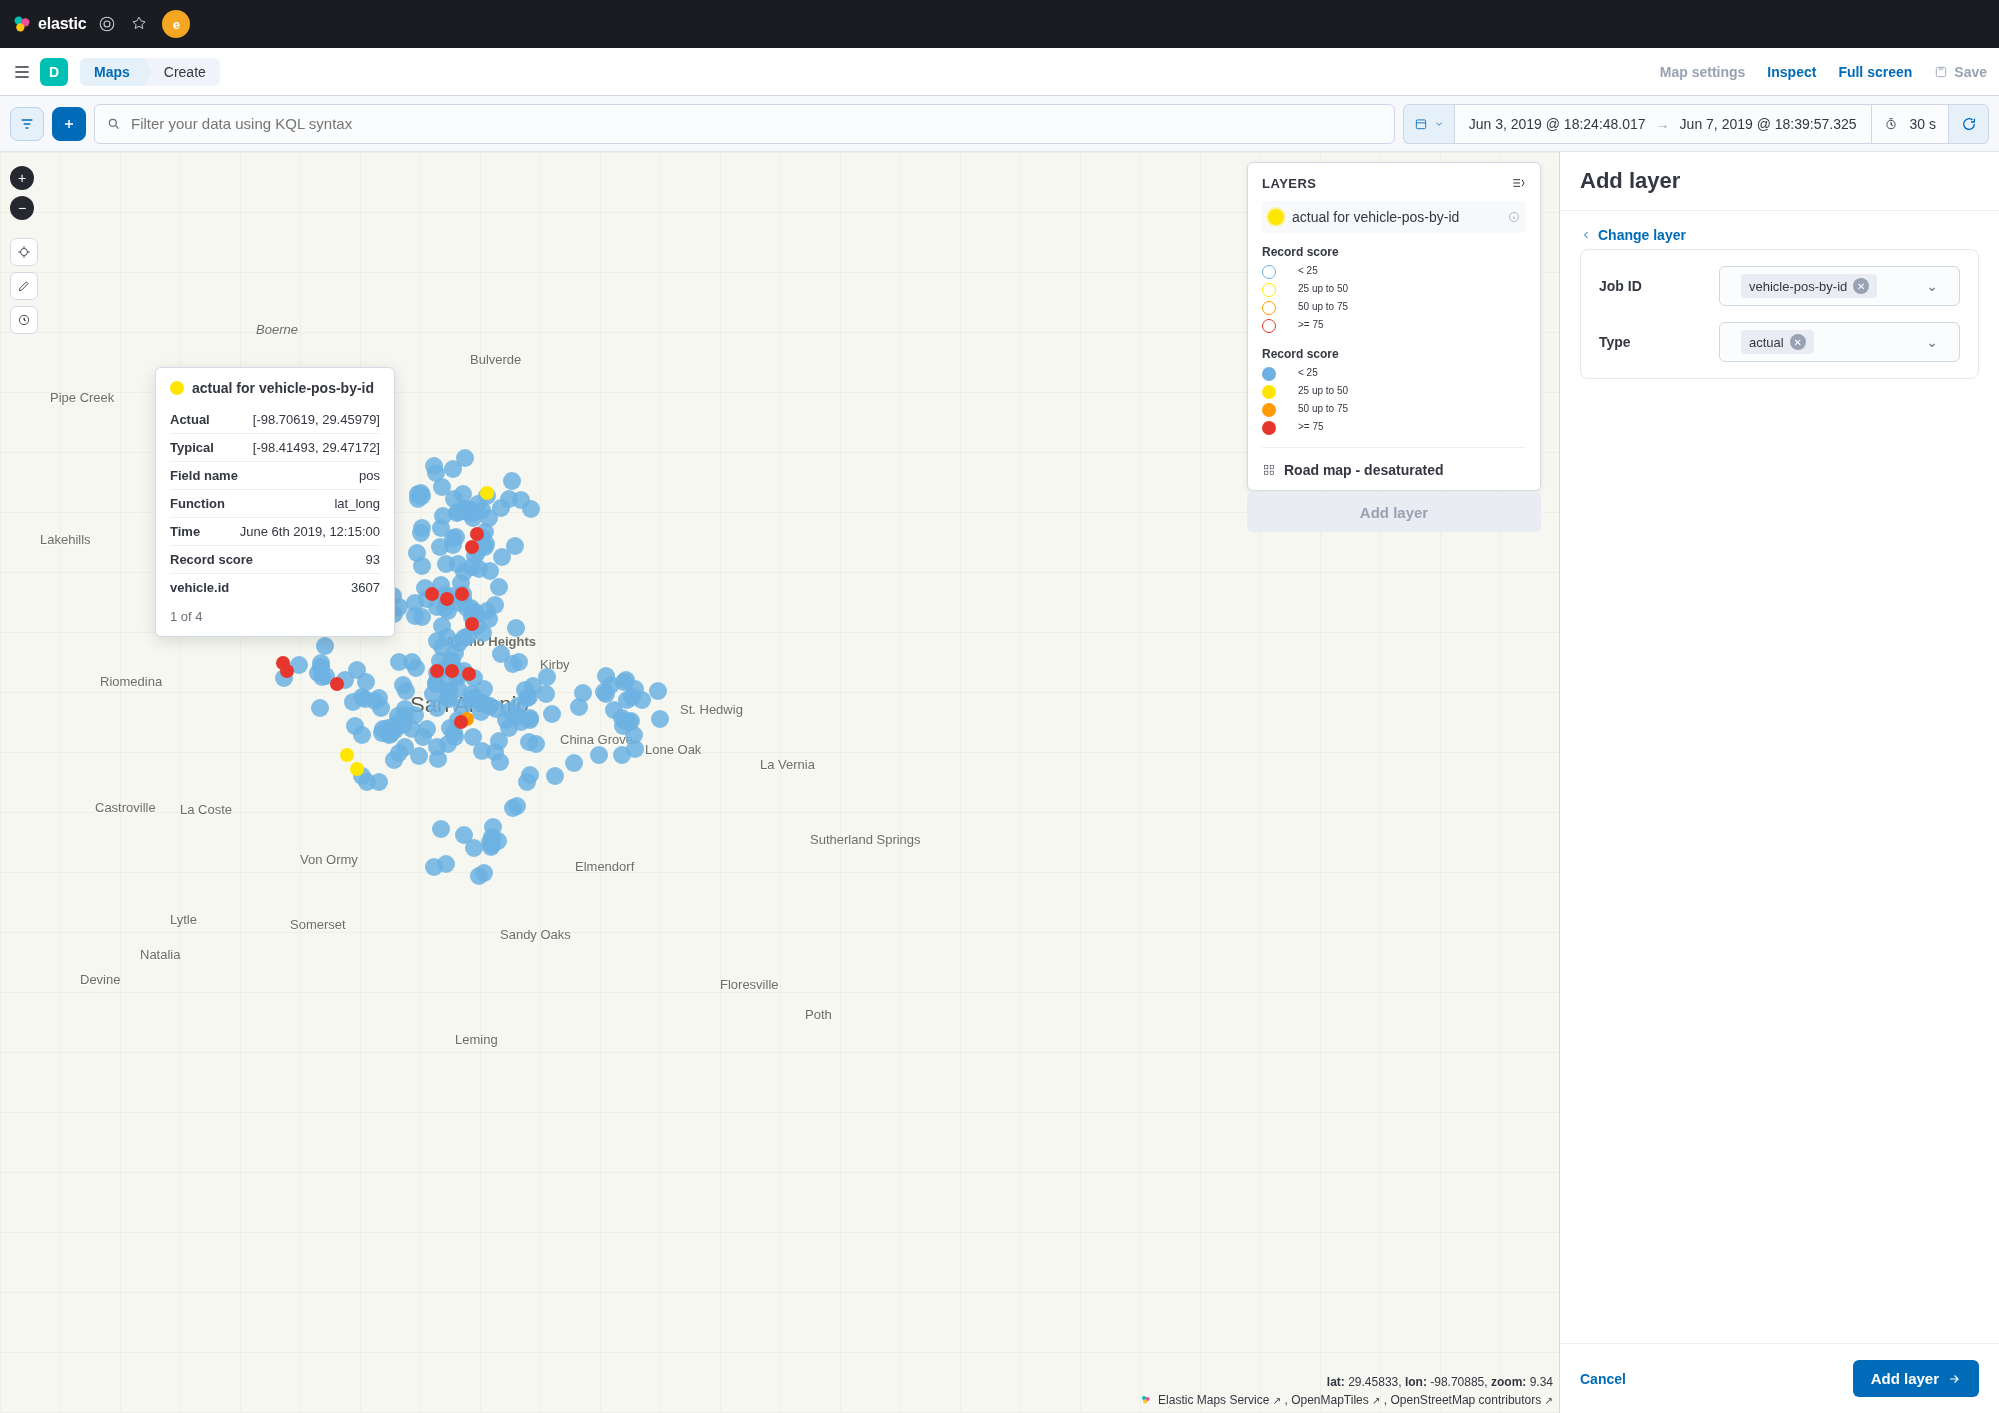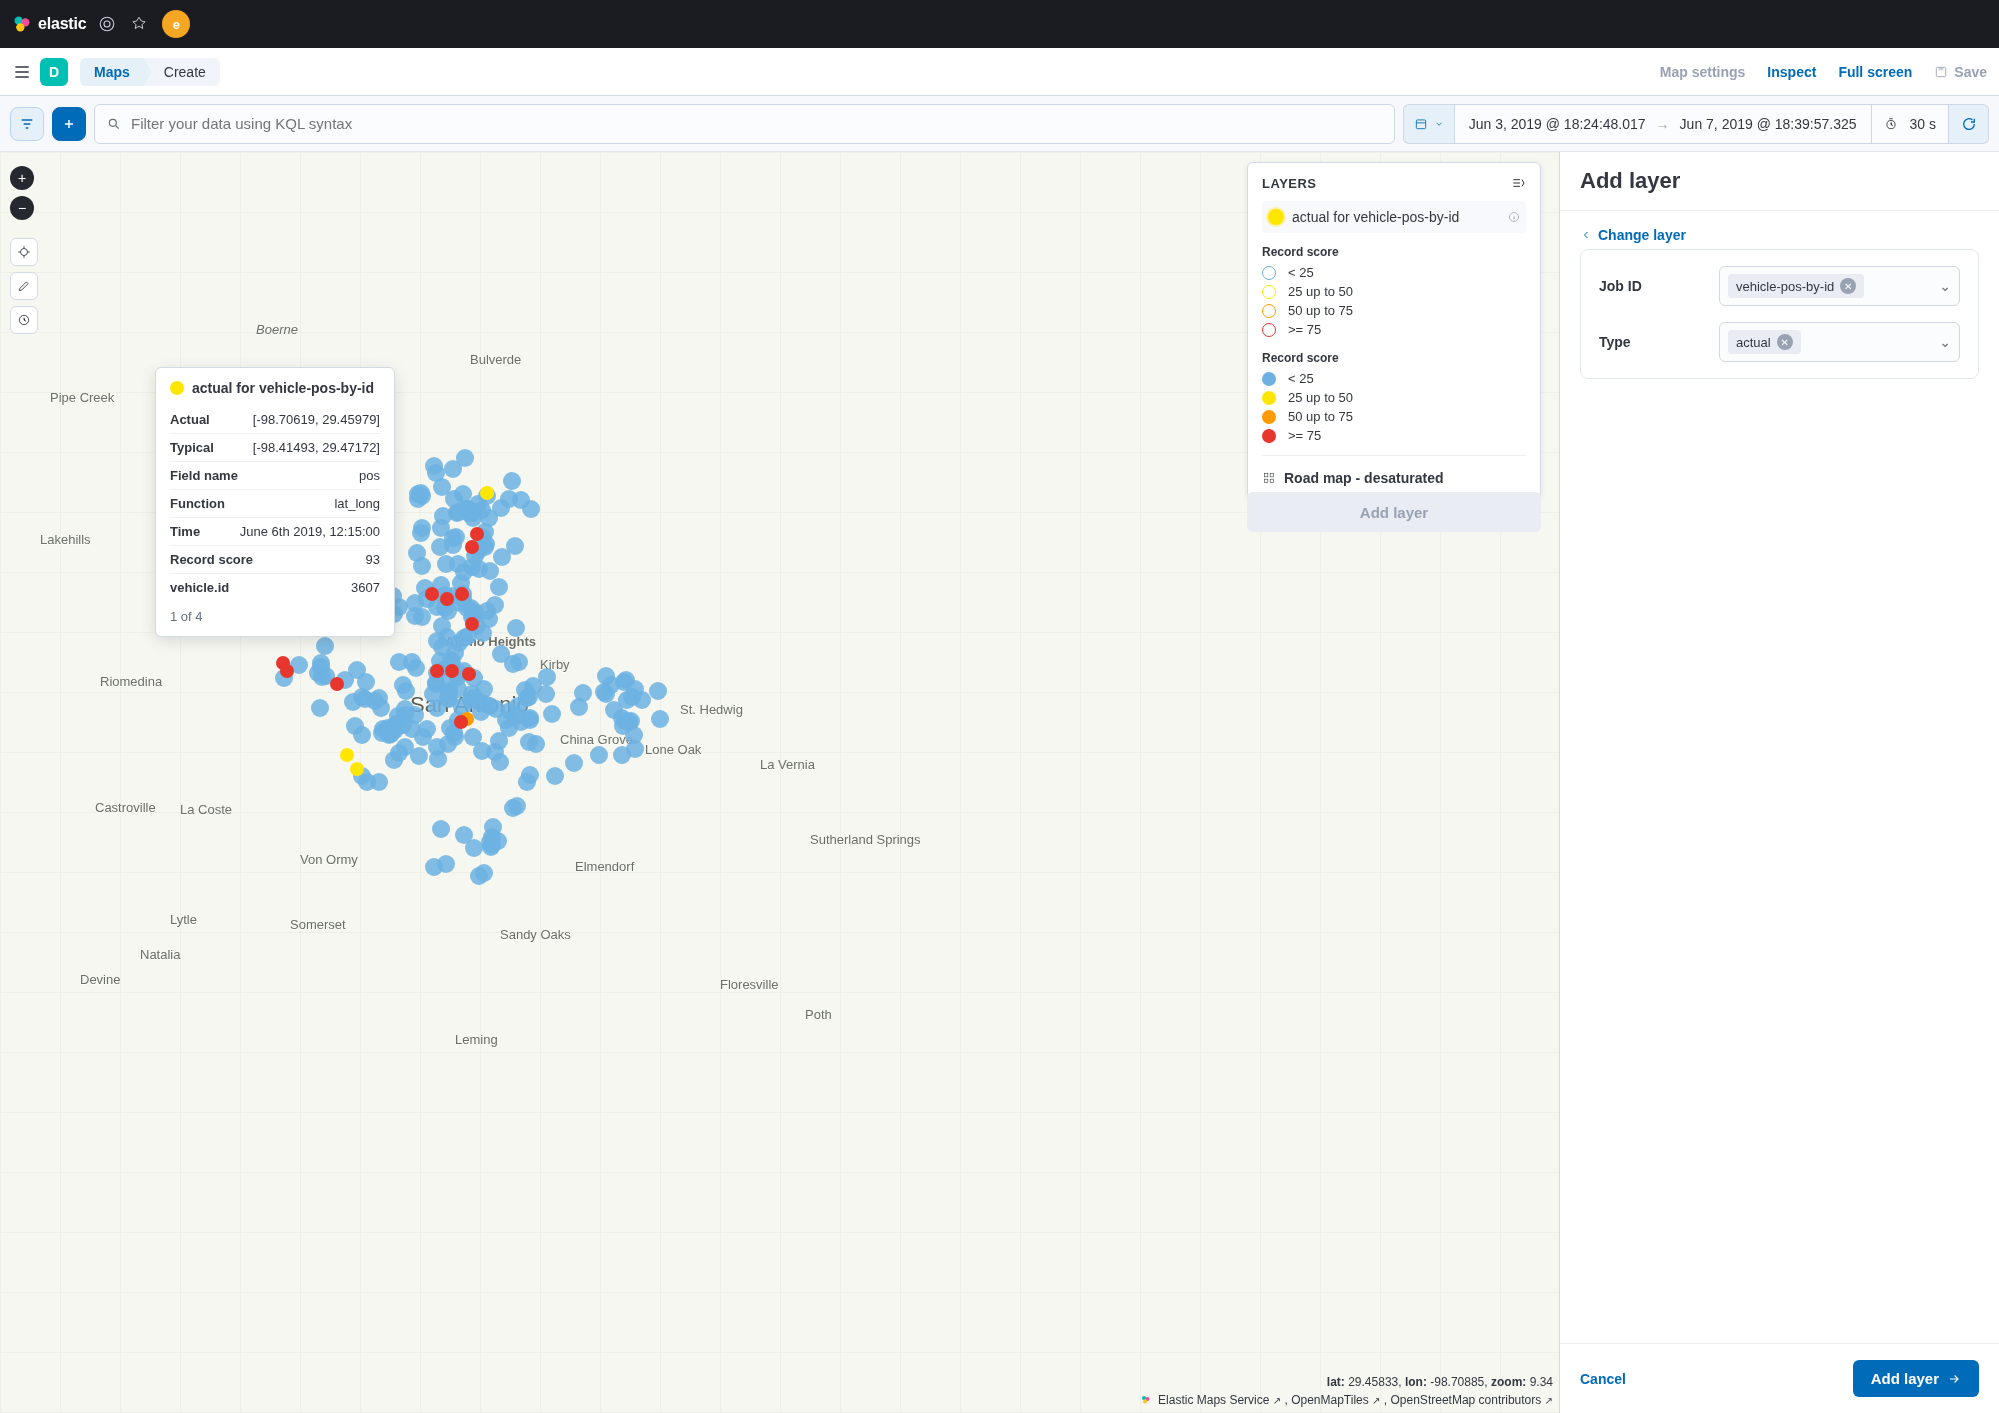--- a/index.html
+++ b/index.html
@@ -81,40 +81,40 @@
 .tooltip-row .k { color:#343741; font-weight:600;}
 .tooltip-row .v { color:#343741; }
 .tooltip-foot { margin-top:8px; color:#69707d; font-size:13px; }
 
 
 .layers-panel { position:absolute; right:18px; top:10px; width:294px; background:#fff; border:1px solid #d3dae6; border-radius:6px; box-shadow:0 2px 6px rgba(0,0,0,0.08); padding:12px 14px 0 14px; }
 .layers-head { display:flex; justify-content:space-between; align-items:center; font-weight:700; letter-spacing:0.5px; font-size:13px; margin-bottom:10px;}
 .layer-item { background:#f8f9fc; display:flex; align-items:center; gap:8px; padding:8px 6px; border-radius:4px; font-size:14px;}
 .layer-sun { width:16px; height:16px; border-radius:50%; background:#ffe600; box-shadow:0 0 0 2px rgba(255,230,0,0.35);}
 .legend-title { font-weight:700; font-size:12px; margin-top:12px; margin-bottom:4px;}
-.legend-row { display:flex; align-items:flex-end; gap:12px; font-size:13px; padding:2px 0;}
+.legend-row { display:flex; align-items:flex-start; gap:22px; font-size:10px; padding:2px 0;}
 .swatch { width:14px; height:14px; border-radius:50%; }
 .sw-ring { border:1.5px solid; background:transparent !important;}
 .basemap-row { display:flex; align-items:center; gap:8px; padding:14px 0 12px 0; border-top:1px solid #eef0f3; margin-top:10px; font-size:14px; font-weight:600;}
 .add-layer-btn-map { position:absolute; right:18px; top:340px; width:294px; height:40px; background:#e9ecf2; color:#98a2b3; border-radius:6px; display:flex; align-items:center; justify-content:center; font-weight:600; font-size:15px; }
 
 
 .attribution { position:absolute; right:6px; bottom:24px; font-size:12px; color:#343741; }
 .attribution2 { position:absolute; right:6px; bottom:6px; font-size:12px; color:#343741; display:flex; gap:6px; align-items:center;}
 .attribution2 a { color:#343741; text-decoration:none;}
 
 
 .panel-head { padding:16px 20px; font-size:22px; font-weight:700; border-bottom:1px solid #eef0f3; }
 .panel-body { flex:1; padding:16px 20px; }
 .change-layer { color:#006bb8; font-weight:600; display:flex; align-items:center; gap:6px; margin-bottom:6px; cursor:pointer;}
 .form-card { border:1px solid #e4e8ef; border-radius:8px; padding:16px 18px; background:#fff;}
 .form-row { display:flex; align-items:center; margin-bottom:16px;}
 .form-row:last-child { margin-bottom:0;}
 .form-label { width:120px; font-weight:700; font-size:14px;}
-.combo { flex:1; height:40px; border:1px solid #cfd7e6; border-radius:6px; display:flex; align-items:center; padding:0 8px; gap:6px; background:#fbfcfd;}
+.combo { flex:1; height:40px; border:1px solid #cfd7e6; border-radius:6px; display:flex; align-items:center; padding:0 21px; gap:6px; background:#fbfcfd;}
 .chip { background:#e9edf3; border-radius:4px; padding:4px 8px; font-size:13px; display:flex; align-items:center; gap:6px;}
 .chip-x { width:16px; height:16px; border-radius:50%; background:#98a2b3; color:#fff; display:flex; align-items:center; justify-content:center; font-size:10px; cursor:pointer;}
 .combo .spacer { flex:1; }
 .combo .caret { color:#69707d; }
 
 .panel-foot { border-top:1px solid #eef0f3; padding:16px 20px; display:flex; justify-content:space-between; align-items:center;}
 .link-cancel { color:#006bb8; font-weight:600; cursor:pointer;}
 .primary-btn { background:#006bb8; color:#fff; border:none; border-radius:6px; padding:10px 18px; font-weight:600; font-size:15px; display:flex; align-items:center; gap:8px; cursor:pointer;}
 
 svg { display:block; }

